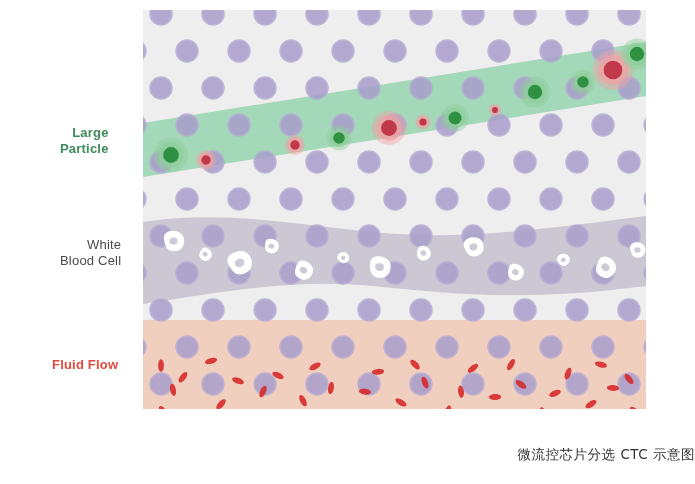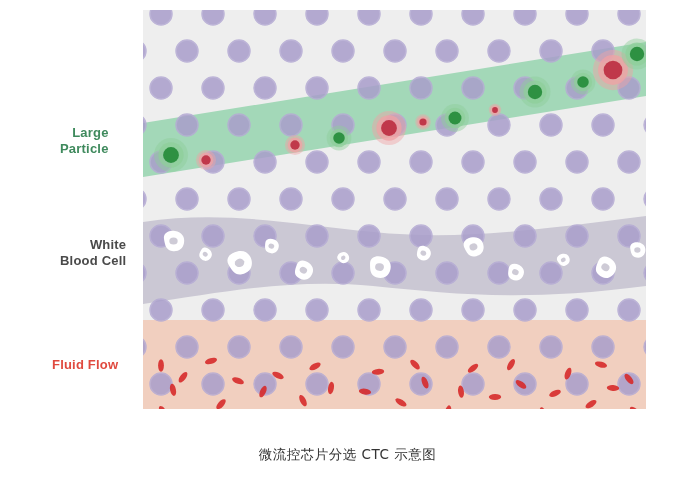--- a/index.html
+++ b/index.html
@@ -15,39 +15,39 @@
   .legend-label{
     position:absolute;
     font-size:13px;
     font-weight:700;
     line-height:16px;
     letter-spacing:.2px;
     white-space:pre-line;
     text-align:right;
   }
   #lbl-large{ left:60px;  top:125px; color:#3f8a5d; }
-  #lbl-wbc  { left:60px;  top:237px; color:#4a4a4a; font-weight:700;}
+  #lbl-wbc  { left:60px;  top:237px; color:#4a4a4a; font-weight:400;}
   #lbl-fluid{ left:52px;  top:357px; color:#e04a3f; font-weight:700;}
 
   
   #chip{
     position:absolute;
     left:143px; top:10px;
     width:503px; height:399px;
     background:#eeeeee;
     overflow:hidden;
   }
   #chip svg{display:block;width:100%;height:100%;}
 
   
   #caption{
     position:absolute;
     left:0; top:446px;
     width:695px;
-    text-align:center;
+    text-align:right;
     font-size:13.5px;
     color:#333333;
     font-family:"DejaVu Sans","Liberation Sans",sans-serif;
     letter-spacing:.5px;
   }
 </style>
 </head>
 <body>
 
 <div id="root">

